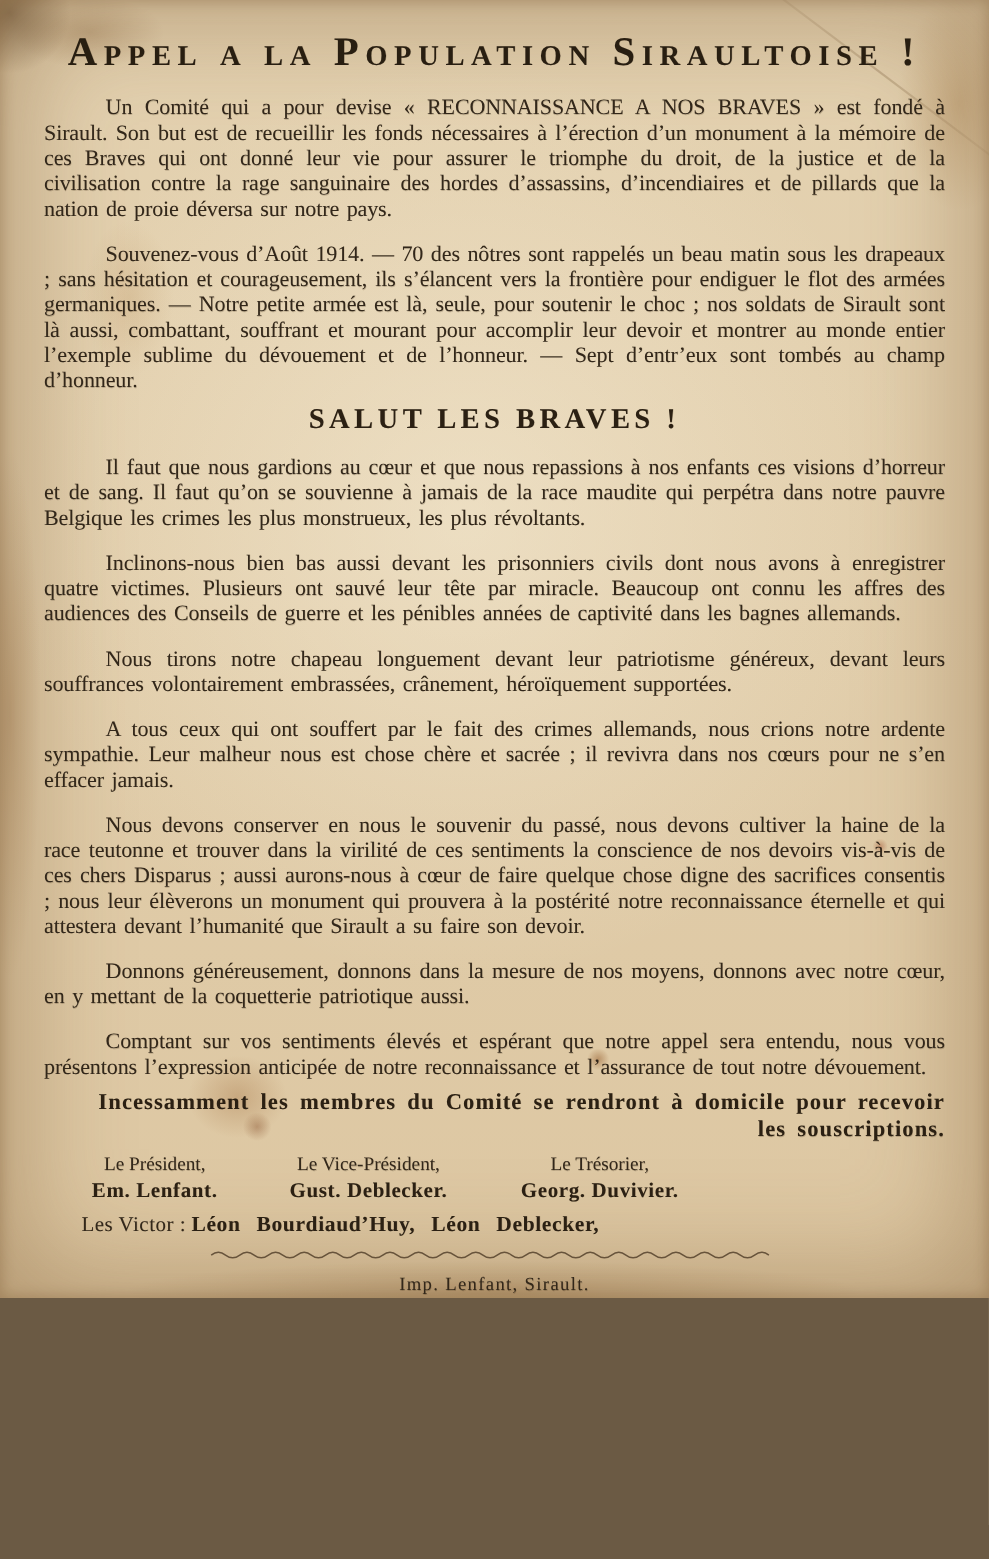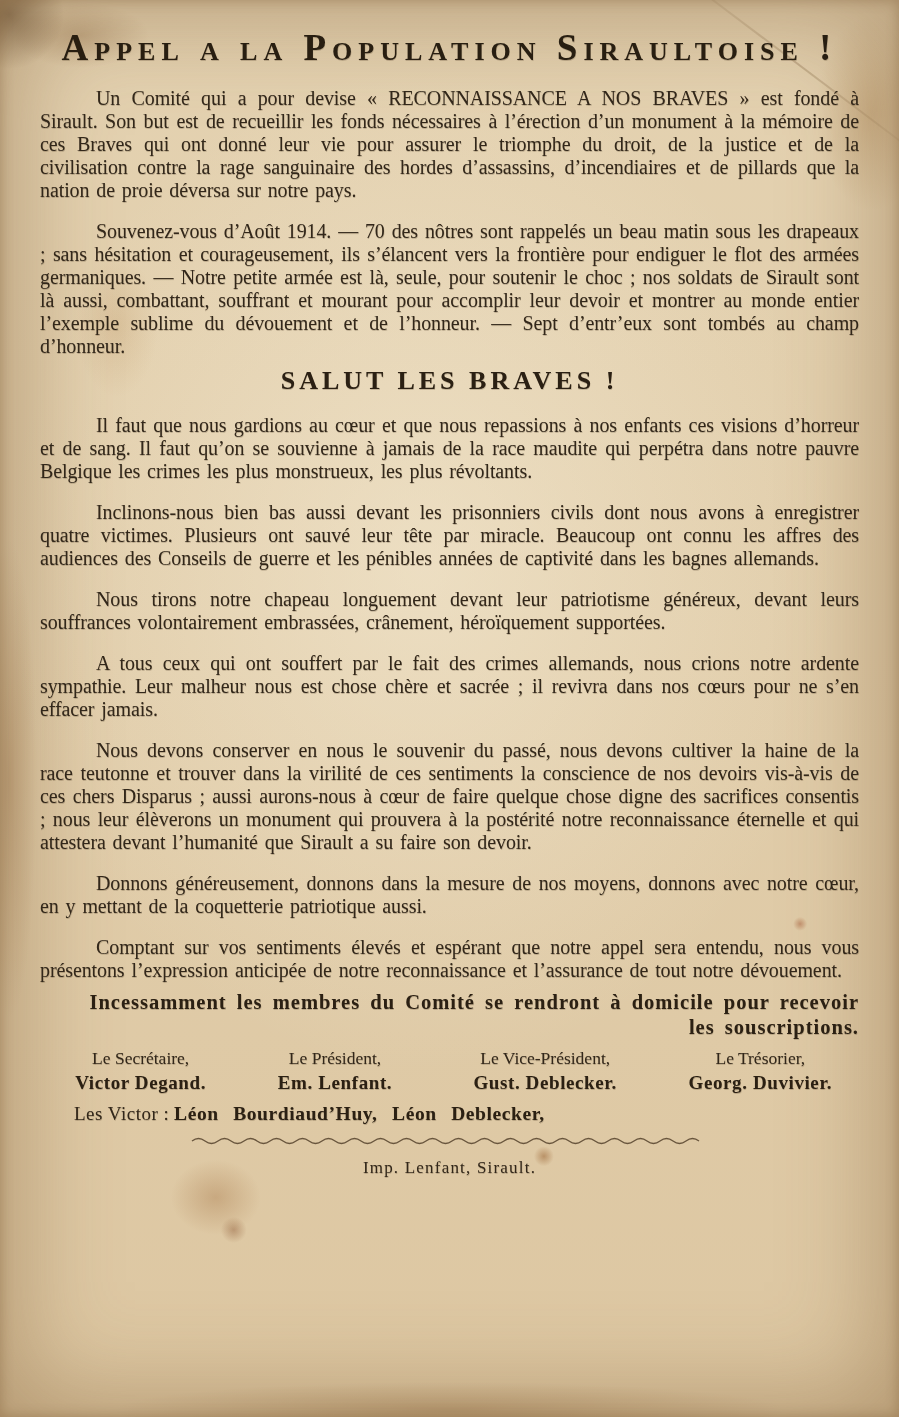--- a/index.html
+++ b/index.html
@@ -1,19 +1,19 @@
 <!DOCTYPE html>
 <html><head>
 <meta charset="utf-8">
 <title>Appel a la Population Siraultoise</title>
 <style>
   html,body{margin:0;padding:0;background:#6b5a44;}
   .page{
     position:relative;
-    width:899px;height:1417px;
+    width:899px;height:1180px;
     margin:0 auto;
     overflow:hidden;
     box-sizing:border-box;
     font-family:"Liberation Serif","DejaVu Serif",serif;
     color:#32271a;
     background-color:#e3d0ae;
     background-image:
       radial-gradient(ellipse 55% 42% at 47% 40%, rgba(250,242,222,.45), transparent 85%),
       radial-gradient(circle 55px at 1% 1%, rgba(70,45,20,.50), transparent 100%),
       radial-gradient(ellipse 95px 45px at 9% 2.5%, rgba(120,80,40,.28), transparent 72%),
@@ -129,24 +129,20 @@
     <p class="body gap">A tous ceux qui ont souffert par le fait des crimes allemands, nous crions notre ardente sympathie. Leur malheur nous est chose chère et sacrée ; il revivra dans nos cœurs pour ne s’en effacer jamais.</p>
     <p class="body">Nous devons conserver en nous le souvenir du passé, nous devons cultiver la haine de la race teutonne et trouver dans la virilité de ces sentiments la conscience de nos devoirs vis-à-vis de ces chers Disparus ; aussi aurons-nous à cœur de faire quelque chose digne des sacrifices consentis ; nous leur élèverons un monument qui prouvera à la postérité notre reconnaissance éternelle et qui attestera devant l’humanité que Sirault a su faire son devoir.</p>
     <p class="body">Donnons généreusement, donnons dans la mesure de nos moyens, donnons avec notre cœur, en y mettant de la coquetterie patriotique aussi.</p>
     <p class="body">Comptant sur vos sentiments élevés et espérant que notre appel sera entendu, nous vous présentons l’expression anticipée de notre reconnaissance et l’assurance de tout notre dévouement.</p>
 
     <p class="notice">Incessamment les membres du Comité se rendront à domicile pour recevoir les souscriptions.</p>
 
 
     <div class="grid">
       <div class="col">
-        <div class="role">Le Secrétaire,</div>
-        <div class="name">Victor Degand.</div>
-      </div>
-      <div class="col">
         <div class="role">Le Président,</div>
         <div class="name">Em. Lenfant.</div>
       </div>
       <div class="col">
         <div class="role">Le Vice-Président,</div>
         <div class="name">Gust. Deblecker.</div>
       </div>
       <div class="col">
         <div class="role">Le Trésorier,</div>
         <div class="name">Georg. Duvivier.</div>

